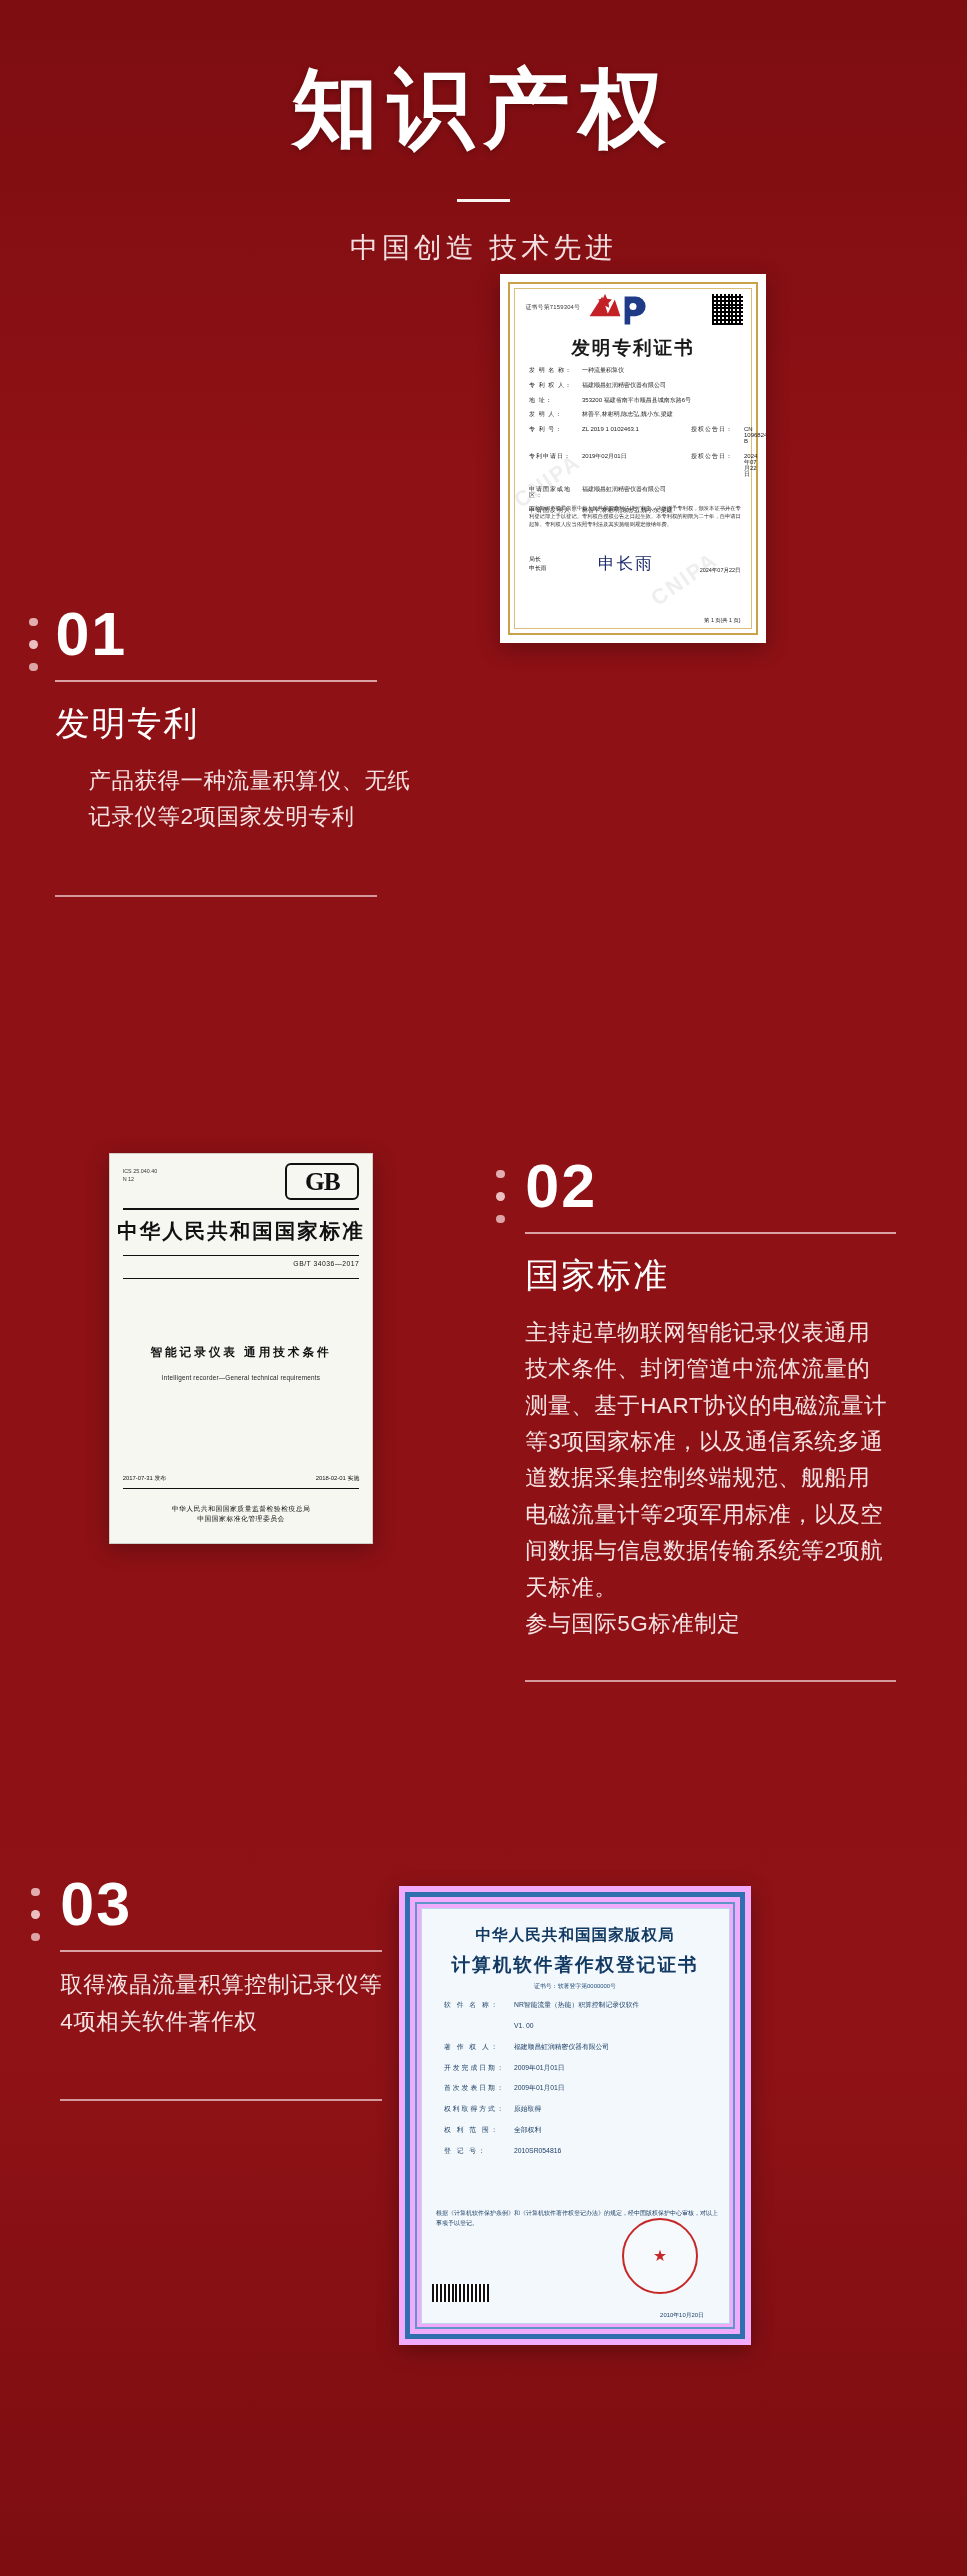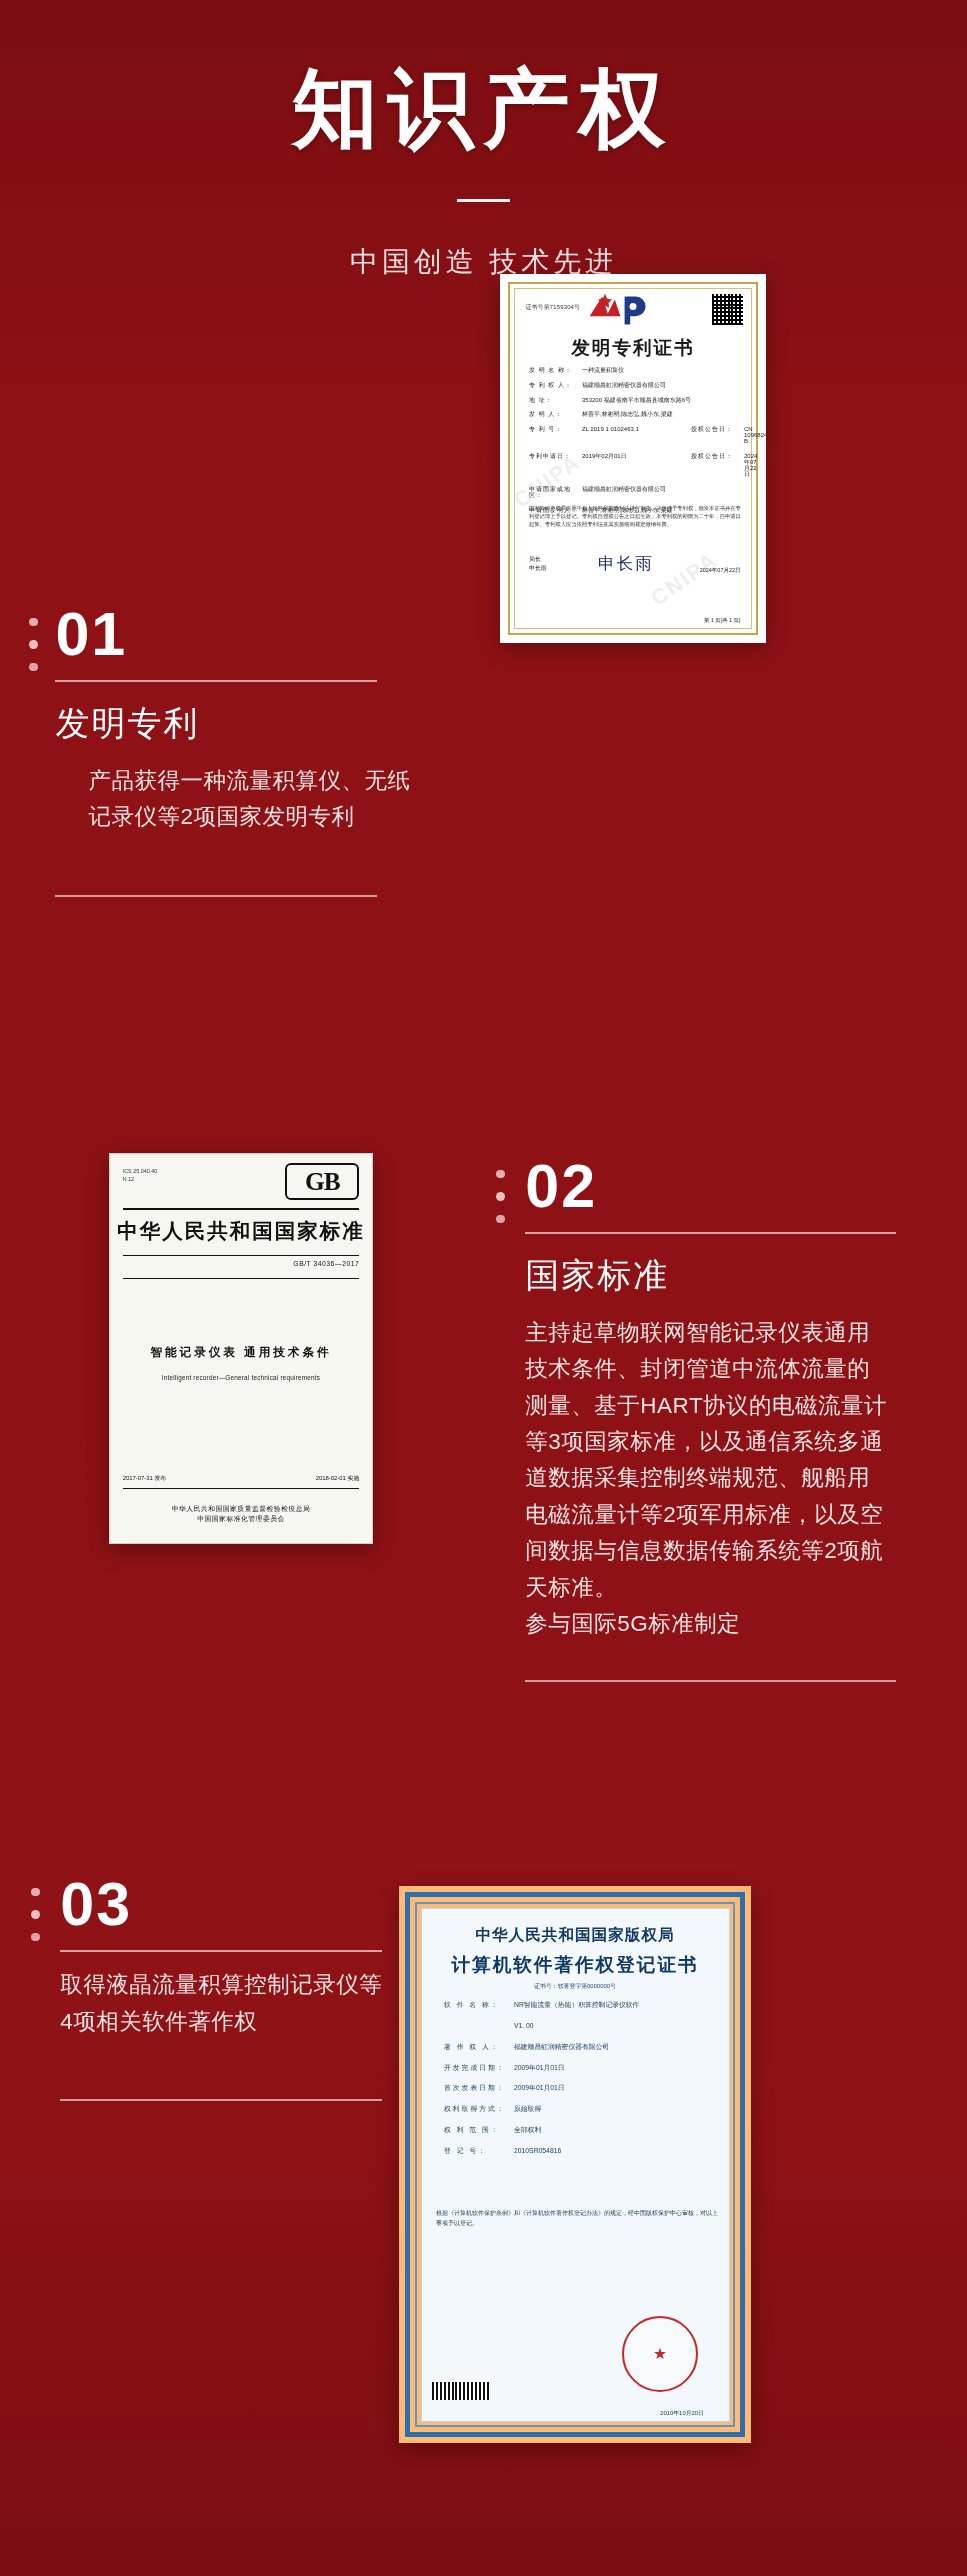--- a/index.html
+++ b/index.html
@@ -20,21 +20,21 @@
     font-weight:bold;
     letter-spacing:9.8px;
     line-height:1.1;
     color:#ffffff;
     text-shadow:0 2px 5.9px rgba(0,0,0,.25);
   }
   .title-rule{
     width:53px;height:3.9px;background:#fff;margin:43px auto 0;opacity:.95;
   }
   .subtitle{
-    margin-top:41px;
+    margin-top:27px;
     font-size:28px;
     letter-spacing:3.9px;
     color:#f3dfe0;
   }
 
   .block-text{position:absolute;}
   .num-row{display:flex;align-items:flex-start;}
   .dots{
     width:13.7px;margin-right:17.6px;padding-top:11.7px;
     display:flex;flex-direction:column;align-items:center;
@@ -102,21 +102,21 @@
   .c2-line2{position:absolute;left:13.7px;right:13.7px;top:102px;height:1px;background:#111;}
   .c2-std{position:absolute;right:13.7px;top:107px;font-size:6.8px;color:#111;letter-spacing:0.5px;}
   .c2-line3{position:absolute;left:13.7px;right:13.7px;top:125px;height:1px;background:#111;}
   .c2-t1{position:absolute;left:0;right:0;top:192px;text-align:center;font-size:11.7px;font-weight:bold;letter-spacing:2.9px;color:#111;}
   .c2-t2{position:absolute;left:0;right:0;top:221px;text-align:center;font-size:6.4px;color:#222;letter-spacing:0.2px;}
   .c2-dates{position:absolute;left:13.7px;right:13.7px;bottom:61px;display:flex;justify-content:space-between;font-size:5.9px;color:#111;}
   .c2-line4{position:absolute;left:13.7px;right:13.7px;bottom:55px;height:1px;background:#111;}
   .c2-foot{position:absolute;left:0;right:0;bottom:19.5px;text-align:center;font-size:6.8px;line-height:1.5;color:#111;letter-spacing:0.5px;}
 
   
-  .cert3{left:399px;top:1886px;width:352px;height:557px;background:#fdba74;}
+  .cert3{left:399px;top:1886px;width:352px;height:459px;background:#f0abfc;}
   .c3-frame{position:absolute;inset:5.9px;border:5.9px solid #2f6fae;}
   .c3-frame:before{content:"";position:absolute;inset:4.9px;border:2px solid #5e96c9;}
   .c3-inner{position:absolute;inset:21.5px;background:#f3f8fd;border:1px solid #bcd6ec;}
   .c3-h1{position:absolute;left:0;right:0;top:39px;text-align:center;font-size:15.6px;font-weight:bold;color:#123a63;letter-spacing:1px;}
   .c3-h2{position:absolute;left:0;right:0;top:66px;text-align:center;font-size:18.6px;font-weight:bold;color:#123a63;letter-spacing:2px;font-family:Liberation Serif, serif;}
   .c3-sn{position:absolute;left:0;right:0;top:96px;text-align:center;font-size:5.9px;color:#1d4a78;}
   .c3-rows{position:absolute;left:45px;right:33px;top:115px;font-size:6.8px;color:#14395f;line-height:1.2;}
   .c3-row{display:flex;margin-bottom:12.7px;}
   .c3-k{width:70px;flex:none;letter-spacing:2px;}
   .c3-v{flex:1;}

